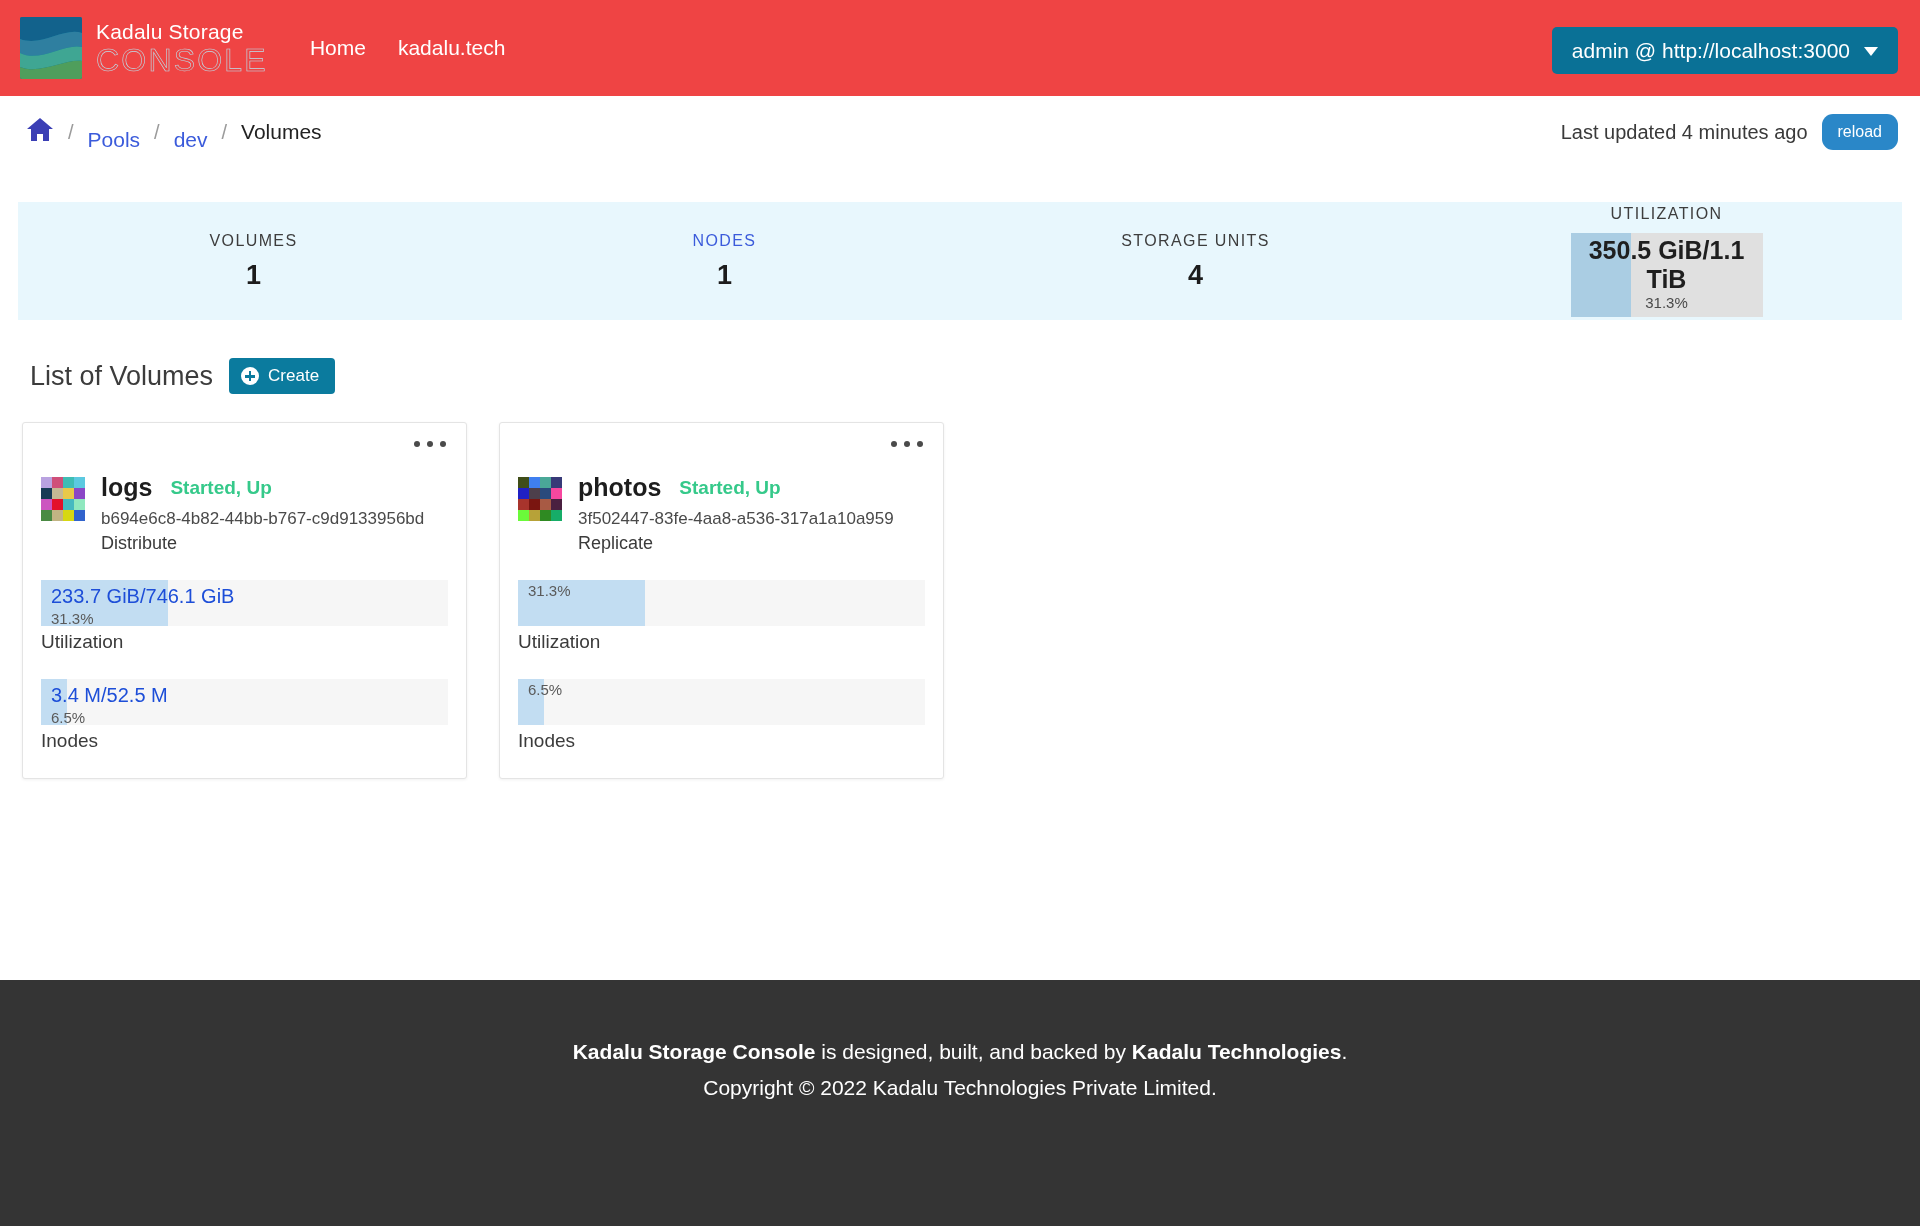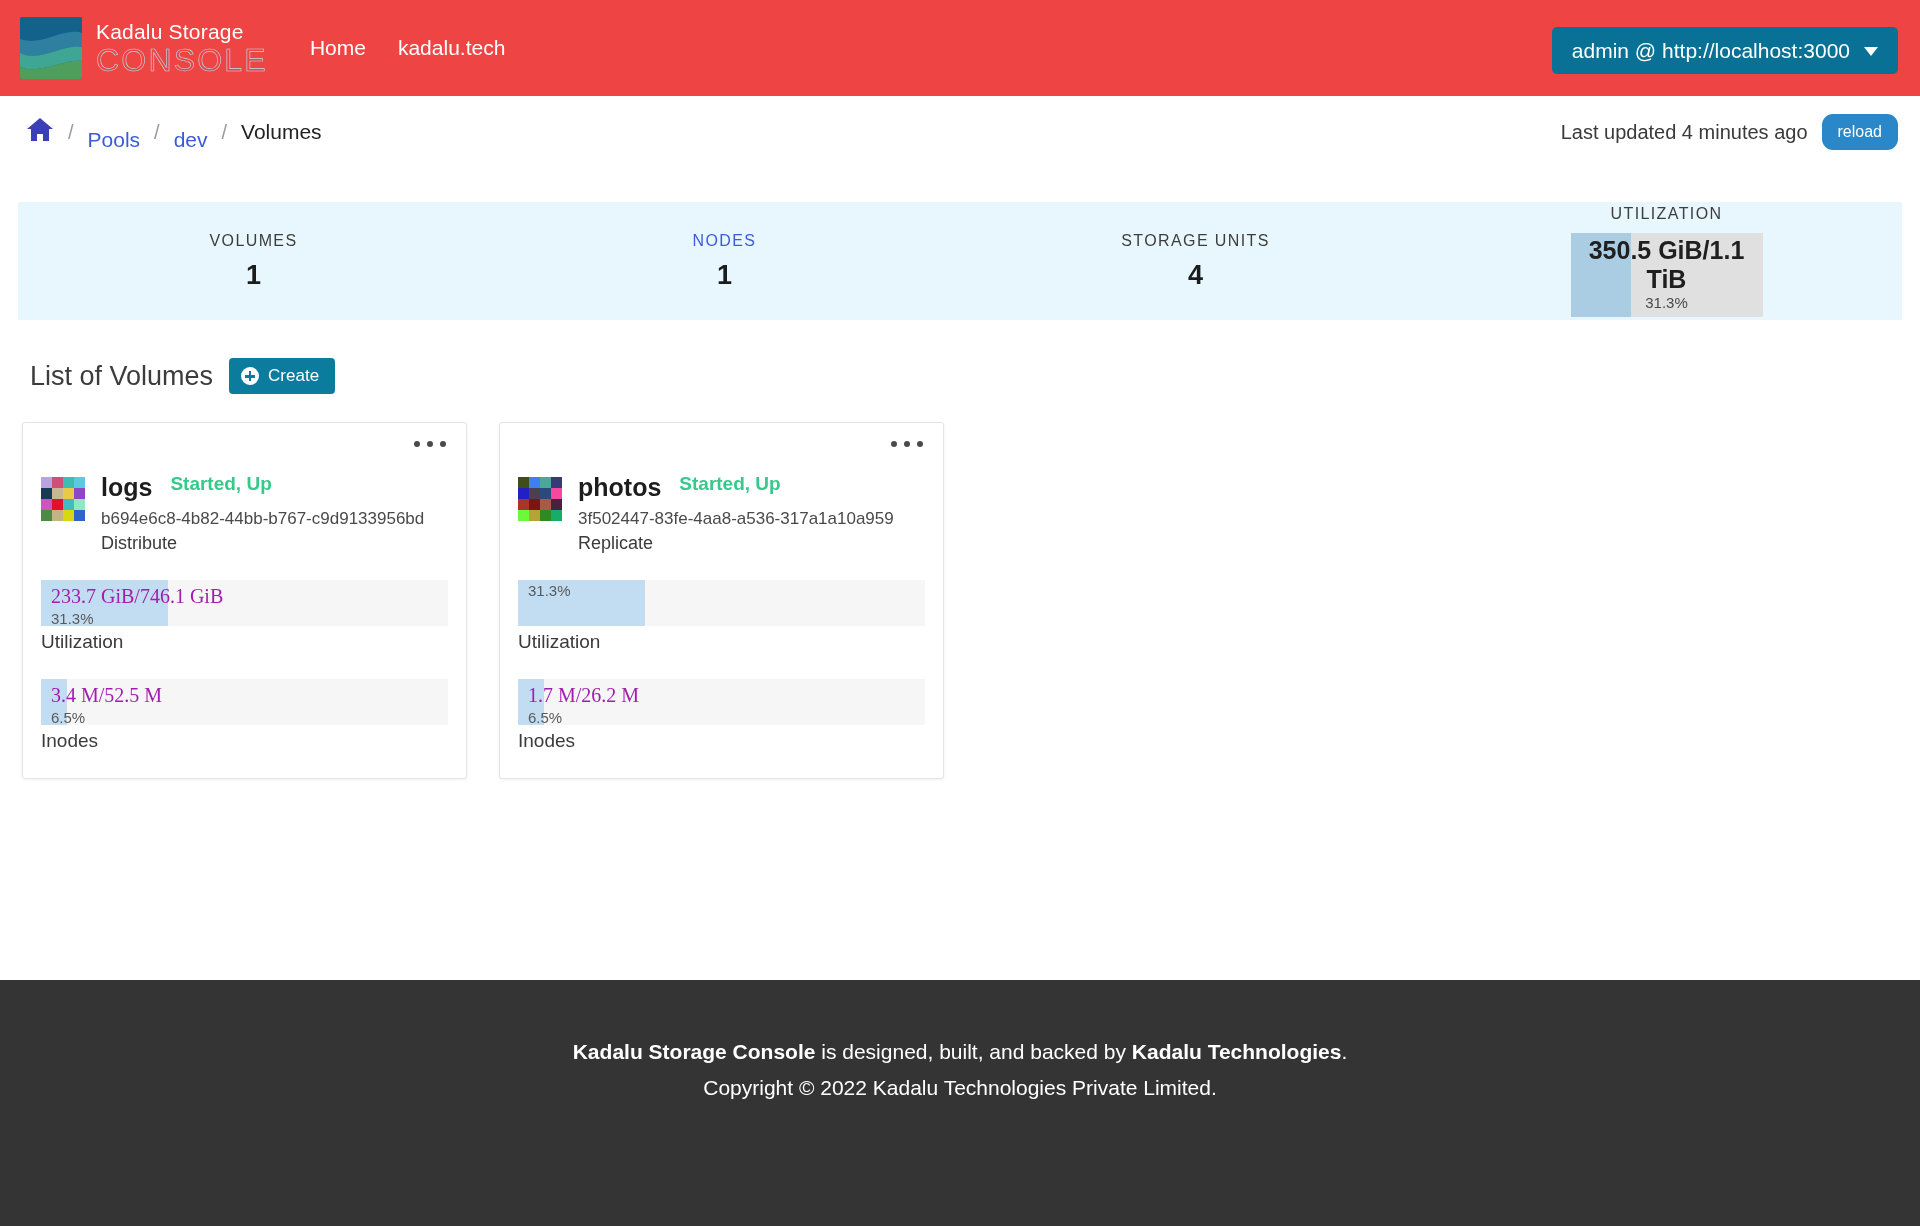--- a/index.html
+++ b/index.html
@@ -259,45 +259,44 @@
   .identicon {
     width: 44px; height: 44px;
     display: grid;
     grid-template-columns: repeat(4, 1fr);
     grid-template-rows: repeat(4, 1fr);
     flex: 0 0 auto;
     margin-top: 4px;
   }
   .identicon span { display: block; }
   .vol-meta { display: flex; flex-direction: column; }
-  .vol-title-row { display: flex; align-items: flex-start; gap: 18px; }
+  .vol-title-row { display: flex; align-items: center; gap: 18px; }
   .vol-name { font-size: 25px; font-weight: 700; color: #1d1d1d; }
   .vol-state { font-size: 19px; font-weight: 700; color: #35c98a; }
   .vol-uuid { font-size: 17px; color: #4a4a4a; margin-top: 7px; }
   .vol-type { font-size: 18px; color: #3b3b3b; margin-top: 4px; }
 
   .metric { margin-top: 26px; }
   .metric-bar {
     position: relative;
     background: #f6f6f6;
     height: 46px;
     overflow: hidden;
   }
   .metric-fill {
     position: absolute;
     left: 0; top: 0; bottom: 0;
     background: #c2ddf2;
   }
   .metric-main {
     position: relative;
     font-size: 20px;
-    color: #a21caf;
+    color: #1d4ed8;
     padding: 5px 0 0 10px;
     line-height: 1.15;
-    font-family: Liberation Serif, serif;
   }
   .metric-pct {
     position: relative;
     font-size: 15px;
     color: #5a5a5a;
     padding: 2px 0 0 10px;
   }
   .metric-caption {
     font-size: 19px;
     color: #3b3b3b;
@@ -501,21 +500,20 @@
       <div class="metric-bar">
         <div class="metric-fill" id="v1m0" style="width: 31.3%;"></div>
         <div class="metric-pct">31.3%</div>
       </div>
       <div class="metric-caption">Utilization</div>
     </div>
 
     <div class="metric">
       <div class="metric-bar">
         <div class="metric-fill" id="v1m1" style="width: 6.5%;"></div>
-        <div class="metric-main">1.7 M/26.2 M</div>
         <div class="metric-pct">6.5%</div>
       </div>
       <div class="metric-caption">Inodes</div>
     </div>
   </div>
 
 </div>
 
 <div class="footer">
   <div class="footer-line">

